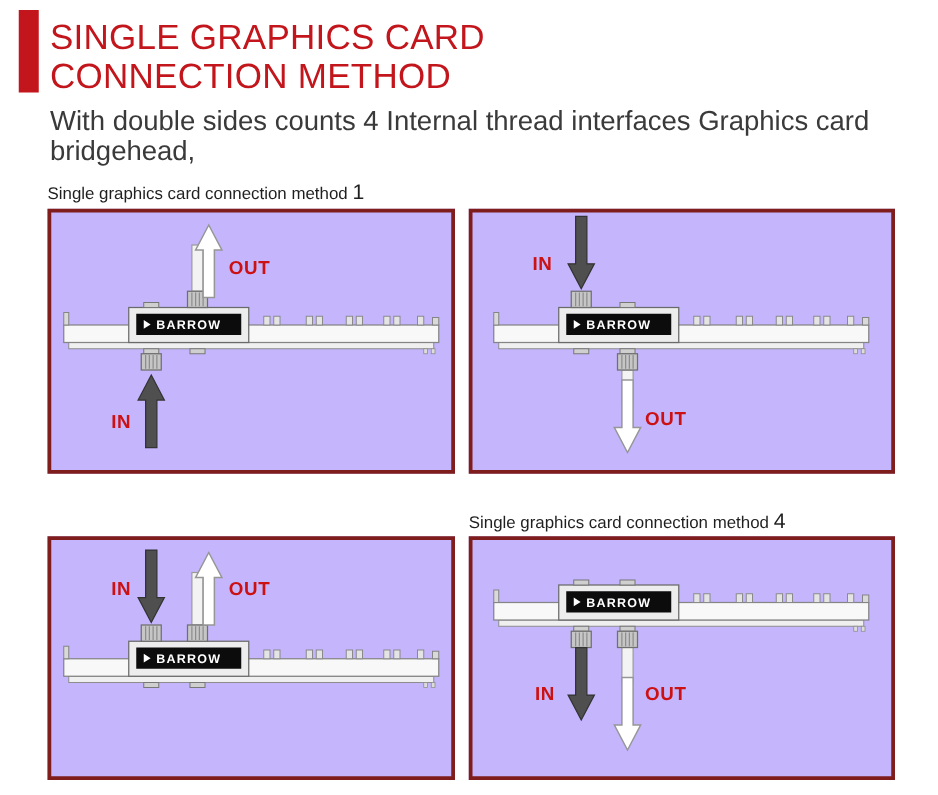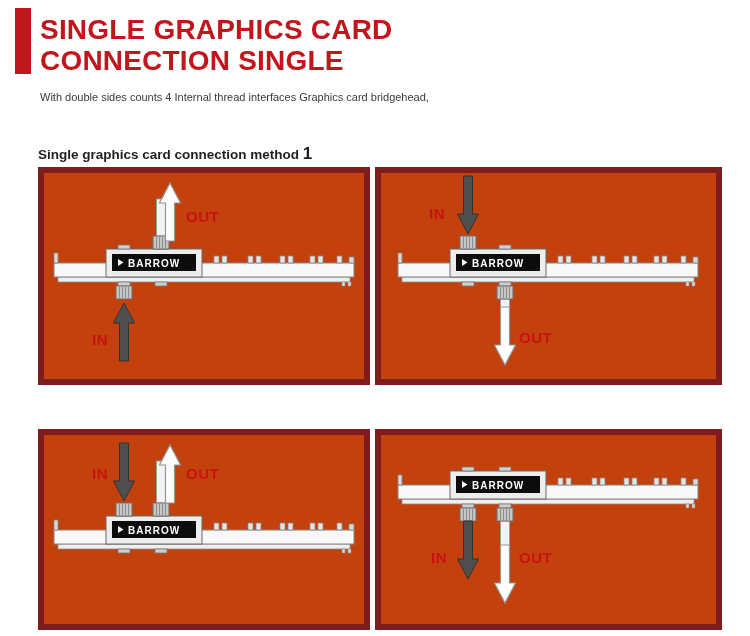--- a/index.html
+++ b/index.html
@@ -6,33 +6,33 @@
   .page {
     position:relative; width:750px; height:636px; background:#ffffff;
     font-family:"Liberation Sans", sans-serif; overflow:hidden;
   }
   .accent-bar {
     position:absolute; left:15px; top:8px; width:16px; height:66px;
     background:#c3161c;
   }
   .title {
     position:absolute; left:40px; top:14px;
-    font-size:28px; font-weight:bold; color:#c3161c; line-height:31px;
+    font-size:28px; font-weight:normal; color:#c3161c; line-height:31px;
     letter-spacing:0.2px;
   }
   .subtitle {
     position:absolute; left:40px; top:85px;
-    font-size:11px; color:#3a3a3a; line-height:24px;
+    font-size:22px; color:#3a3a3a; line-height:24px;
   }
   .panel-label {
-    position:absolute; font-size:13.5px; color:#1f1f1f; white-space:nowrap;font-weight:bold;
+    position:absolute; font-size:13.5px; color:#1f1f1f; white-space:nowrap;
   }
   .panel-label .num { font-size:17px; }
   .panel {
-    position:absolute; border:6px solid #7f1d1d; background:#c2410c;
+    position:absolute; border:3px solid #7f1d1d; background:#c4b5fd;
   }
   .panel svg { display:block; }
   svg { font-family:"Liberation Sans", sans-serif; }
   text.flow { font-weight:bold; font-size:15px; letter-spacing:0.5px; }
 </style>
 </head>
 <body>
 
 <div class="page">
 
@@ -73,21 +73,21 @@
         <polygon points="64,26 69.5,29.5 64,33" fill="#ffffff"></polygon>
         <text x="74" y="33.5" font-size="10" font-weight="bold" fill="#ffffff" letter-spacing="1">BARROW</text>
       </g>
     </defs>
   </svg>
 
   <div class="accent-bar"></div>
 
   <div class="title">
     <div>SINGLE GRAPHICS CARD</div>
-    <div>CONNECTION SINGLE</div>
+    <div>CONNECTION METHOD</div>
   </div>
 
   <div class="subtitle">
     <div>With double sides counts 4 Internal thread interfaces Graphics card bridgehead,</div>
   </div>
 
   <div class="panel-label" style="left:38px;top:144px">
     <span>Single graphics card connection method</span>
     <span class="num">1</span>
   </div>
@@ -123,20 +123,24 @@
       <use href="#gpu-card" transform="translate(10,65)"></use>
       <use href="#fitting" transform="translate(72,68)"></use>
       <use href="#fitting" transform="translate(109,68)"></use>
       <use href="#arrow-up" transform="translate(80,66) rotate(180)" fill="#4f4f4f" stroke="#333333" stroke-width="1"></use>
       <use href="#arrow-up" transform="translate(126,10)" fill="#ffffff" stroke="#969696" stroke-width="1.2"></use>
       <text class="flow" x="48" y="44" fill="#cc1113">IN</text>
       <text class="flow" x="142" y="44" fill="#cc1113">OUT</text>
     </svg>
   </div>
 
+  <div class="panel-label" style="left:375px;top:407px">
+    <span>Single graphics card connection method</span>
+    <span class="num">4</span>
+  </div>
   <div class="panel" style="left:375px;top:429px;width:335px;height:189px">
     <svg width="335" height="189" viewBox="0 0 335 189">
       <rect x="119.5" y="86" width="9" height="28" fill="#f3f3f3" stroke="#9c9c9c" stroke-width="1"></rect>
       <use href="#gpu-card" transform="translate(17,20)"></use>
       <use href="#fitting" transform="translate(79,73)"></use>
       <use href="#fitting" transform="translate(116,73)"></use>
       <use href="#arrow-up" transform="translate(87,144) rotate(180)" fill="#4f4f4f" stroke="#333333" stroke-width="1"></use>
       <use href="#arrow-up" transform="translate(124,168) rotate(180)" fill="#ffffff" stroke="#969696" stroke-width="1.2"></use>
       <text class="flow" x="50" y="128" fill="#cc1113">IN</text>
       <text class="flow" x="138" y="128" fill="#cc1113">OUT</text>

